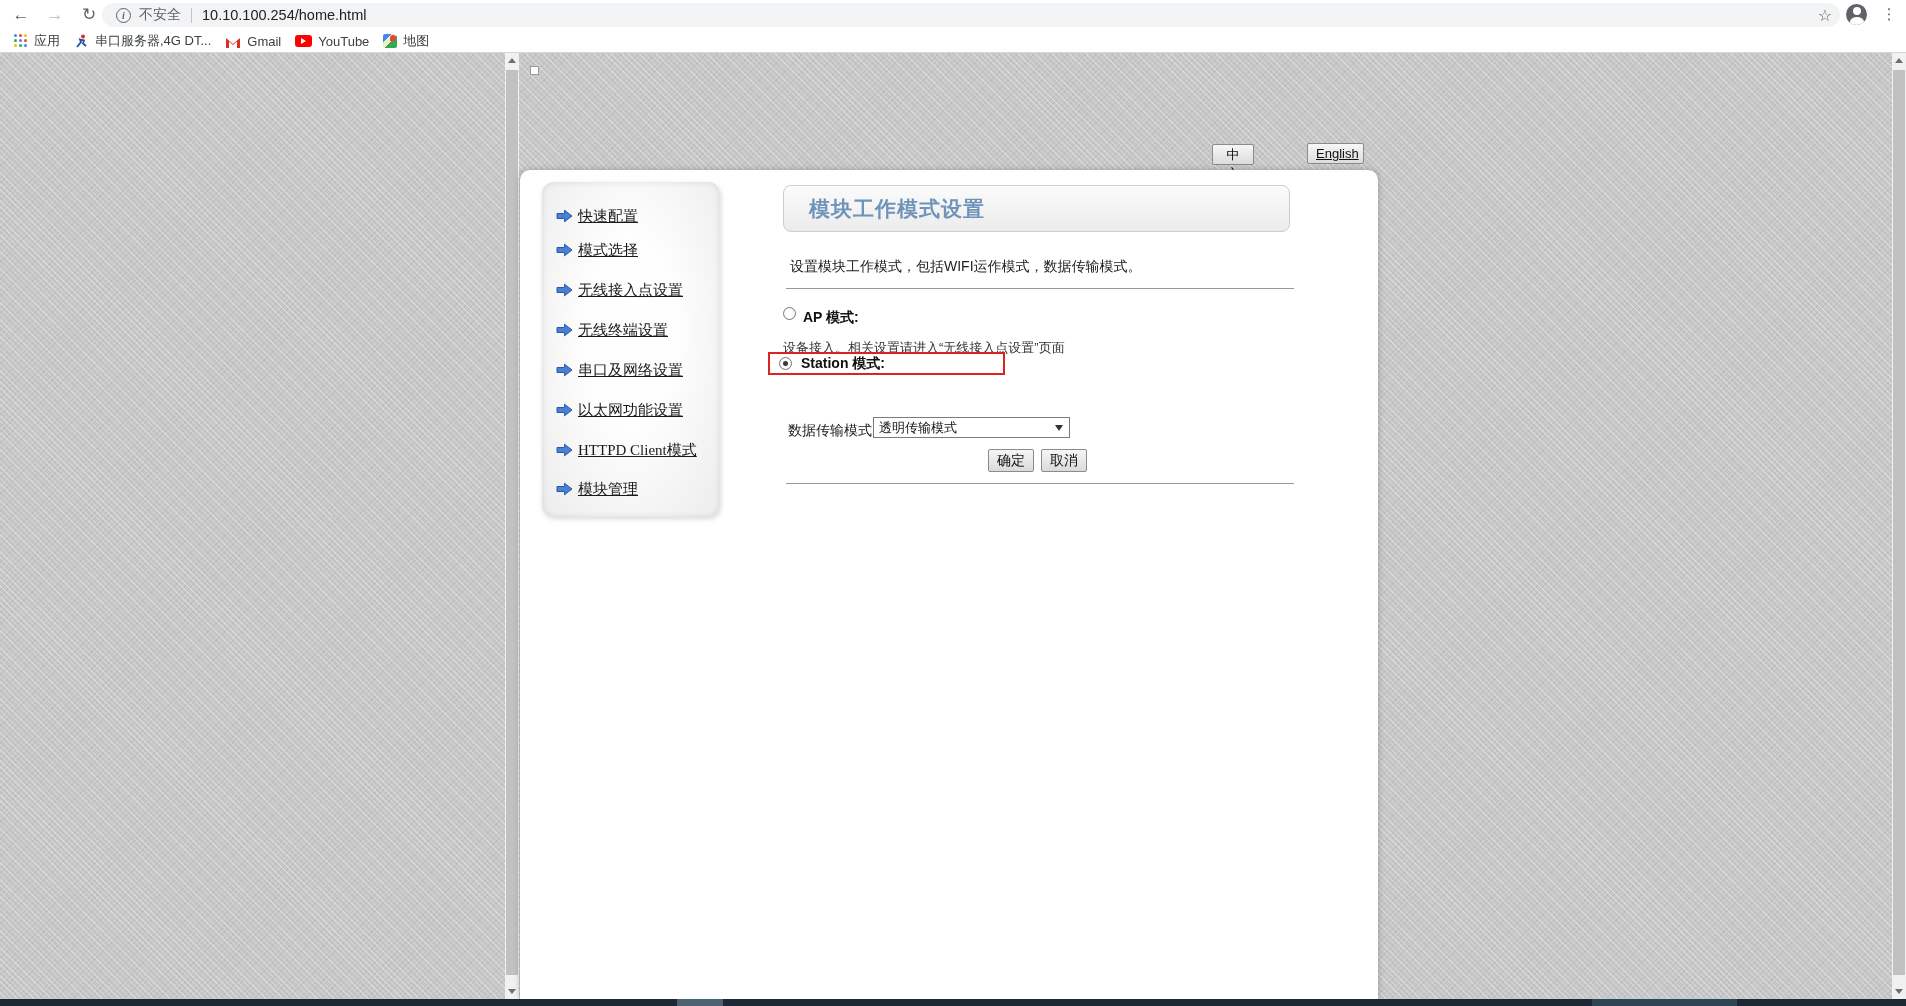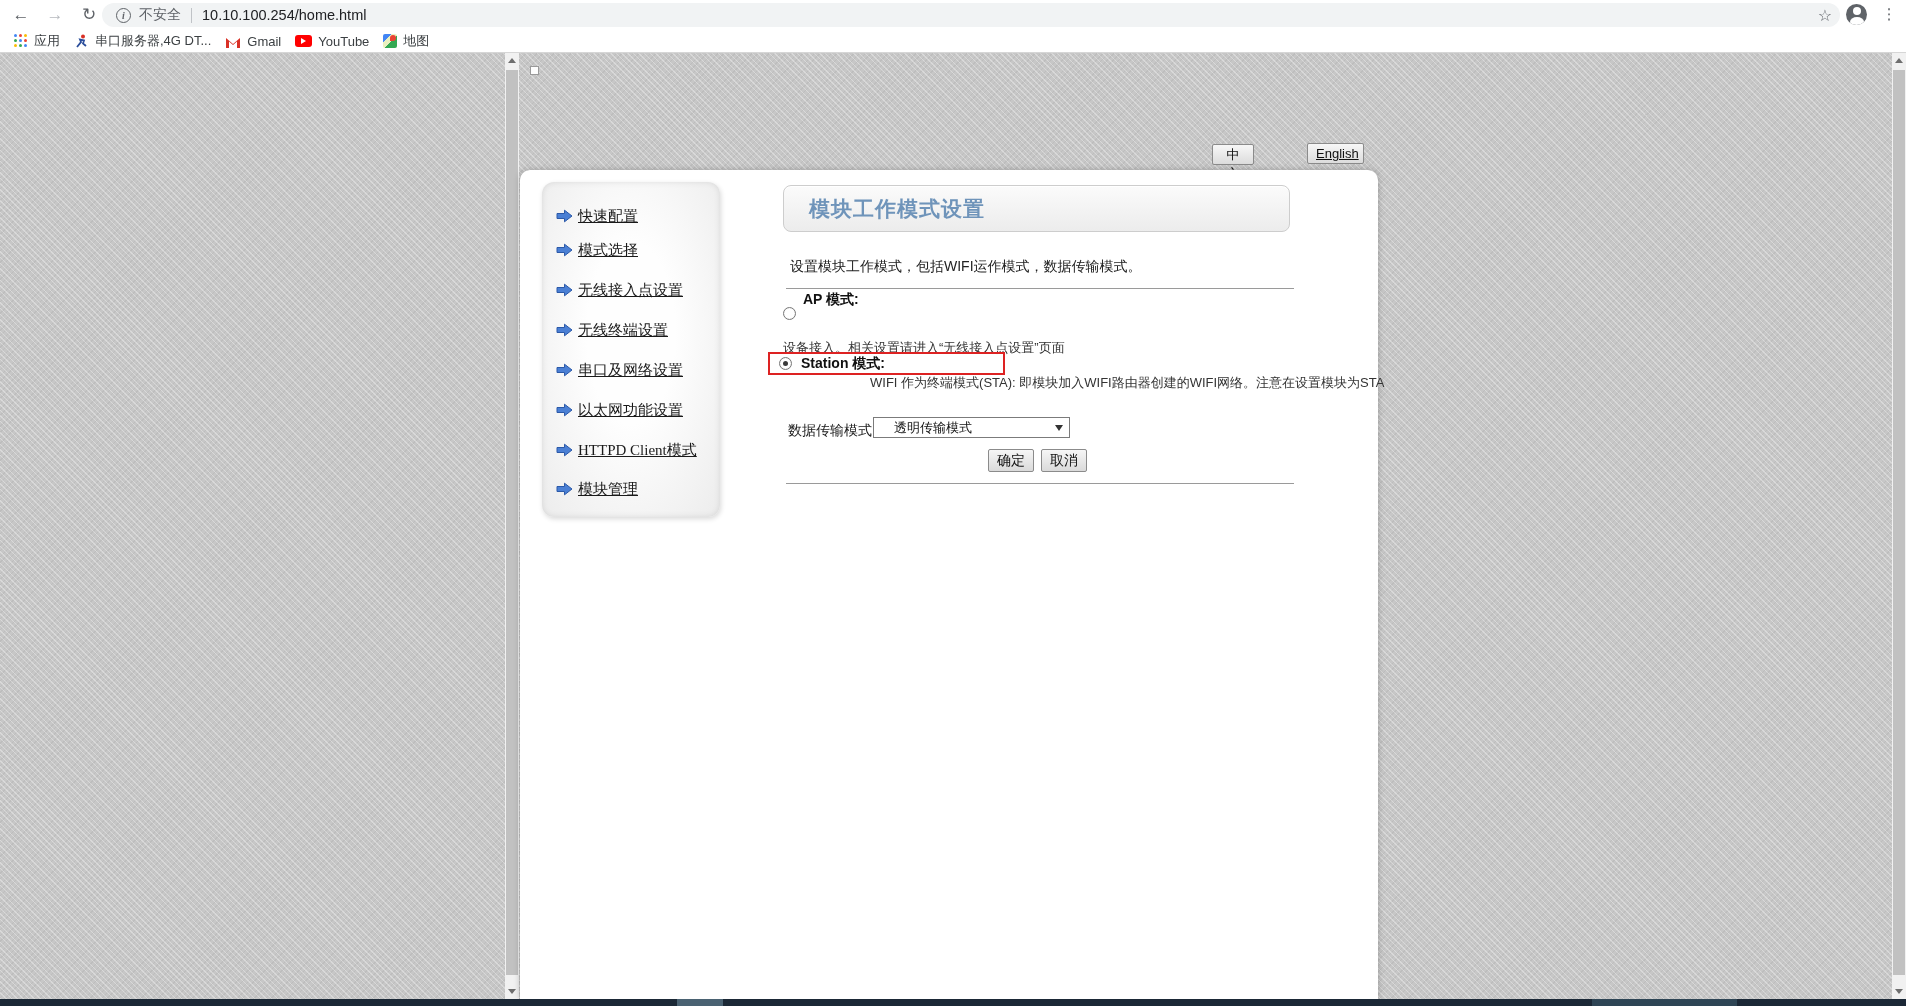--- a/index.html
+++ b/index.html
@@ -101,34 +101,34 @@
   .hr { position:absolute; left:266px; width:508px; height:0; border-top:1px solid #9a9a9a; }
   .hr1 { top:118px; } .hr2 { top:313px; }
 
   .radio { position:absolute; width:13px; height:13px; border-radius:50%;
            background:radial-gradient(#fff 55%, #dcdcdc); border:1px solid #787878; }
   .radio.checked::after { content:""; position:absolute; left:3px; top:3px; width:5px; height:5px;
                           border-radius:50%; background:#3a3a3a; }
   .r-ap { left:263px; top:137px; }
   .r-st { left:259px; top:187px; }
   .opt-label { position:absolute; font-size:14px; font-weight:bold; color:#111; white-space:nowrap; }
-  .l-ap { left:283px; top:121px; }
+  .l-ap { left:283px; top:139px; }
   .l-st { left:281px; top:185px; }
   .desc { position:absolute; font-size:13px; color:#333; white-space:nowrap; }
   .d-ap1 { left:350px; top:153px; }
   .d-ap2 { left:263px; top:169px; }
   .d-st1 { left:350px; top:204px; }
   .d-st2 { left:263px; top:220px; }
 
   .red-box { position:absolute; left:248px; top:182px; width:237px; height:23px;
              border:2px solid #dd2222; }
 
   .sel-label { position:absolute; left:268px; top:252px; font-size:14px; color:#222; }
   .select { position:absolute; left:353px; top:247px; width:197px; height:21px; background:#fff;
-            border:1px solid #7b7b7b; font-size:13px; color:#111; line-height:19px; padding-left:20px; }
+            border:1px solid #7b7b7b; font-size:13px; color:#111; line-height:19px; padding-left:5px; }
   .select .sel-arrow { position:absolute; right:6px; top:7px; border-left:4px solid transparent;
                        border-right:4px solid transparent; border-top:6px solid #333; }
 
   .form-btn { position:absolute; top:279px; height:23px; background:linear-gradient(#f6f6f6,#dadada);
               border:1px solid #8b8b8b; border-radius:2px; font-size:14px; color:#111;
               text-align:center; line-height:21px; }
   .btn-ok { left:468px; width:46px; }
   .btn-cancel { left:521px; width:46px; }
 
   
@@ -287,21 +287,20 @@
     <div class="intro">设置模块工作模式，包括WIFI运作模式，数据传输模式。</div>
     <div class="hr hr1"></div>
 
     <div class="radio r-ap"></div>
     <div class="opt-label l-ap">AP 模式:</div>
     <div class="desc d-ap2">设备接入。相关设置请进入“无线接入点设置”页面</div>
 
     <div class="red-box"></div>
     <div class="radio checked r-st"></div>
     <div class="opt-label l-st">Station 模式:</div>
-    <div class="desc d-st1">WIFI 作为终端模式(STA): 即模块加入WIFI路由器创建的WIFI网络。注意在设置模块为STA</div>
 
     <div class="sel-label">数据传输模式</div>
     <div class="select">
       <span>透明传输模式</span>
       <span class="sel-arrow"></span>
     </div>
 
     <div class="form-btn btn-ok">确定</div>
     <div class="form-btn btn-cancel">取消</div>
     <div class="hr hr2"></div>

